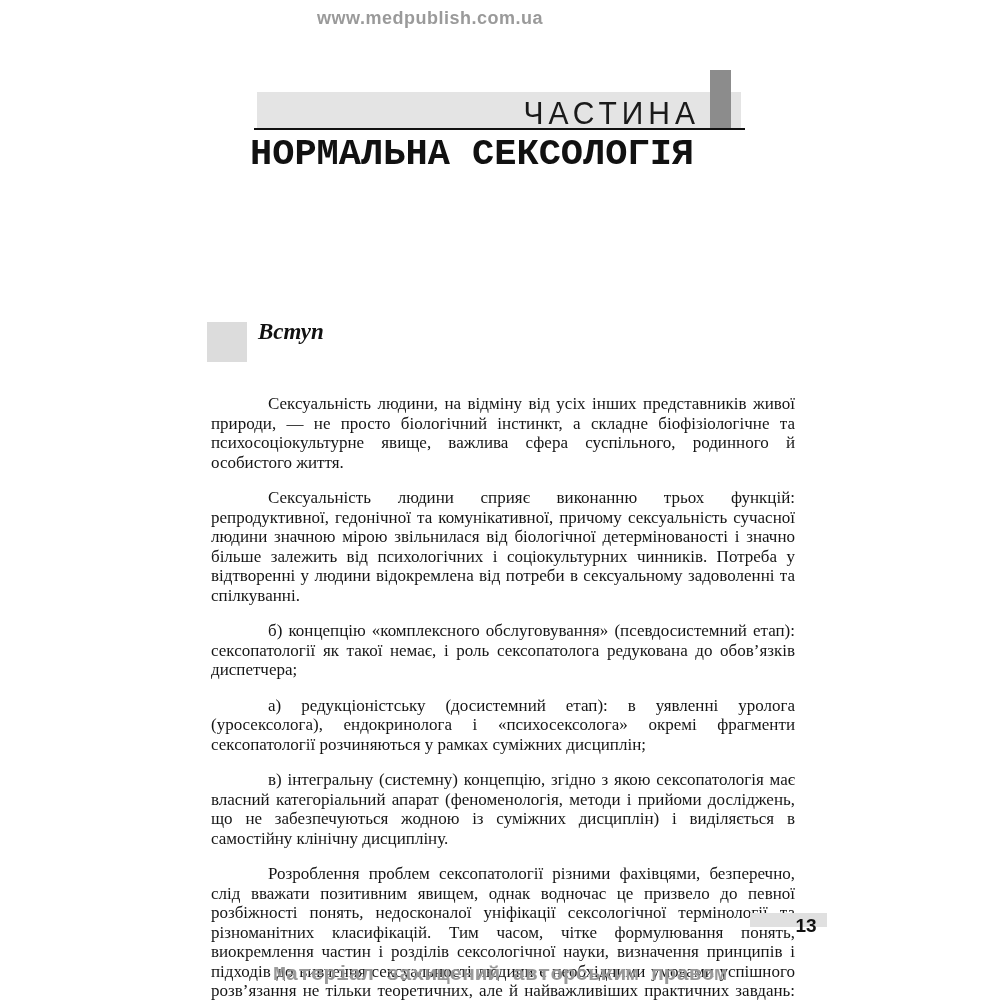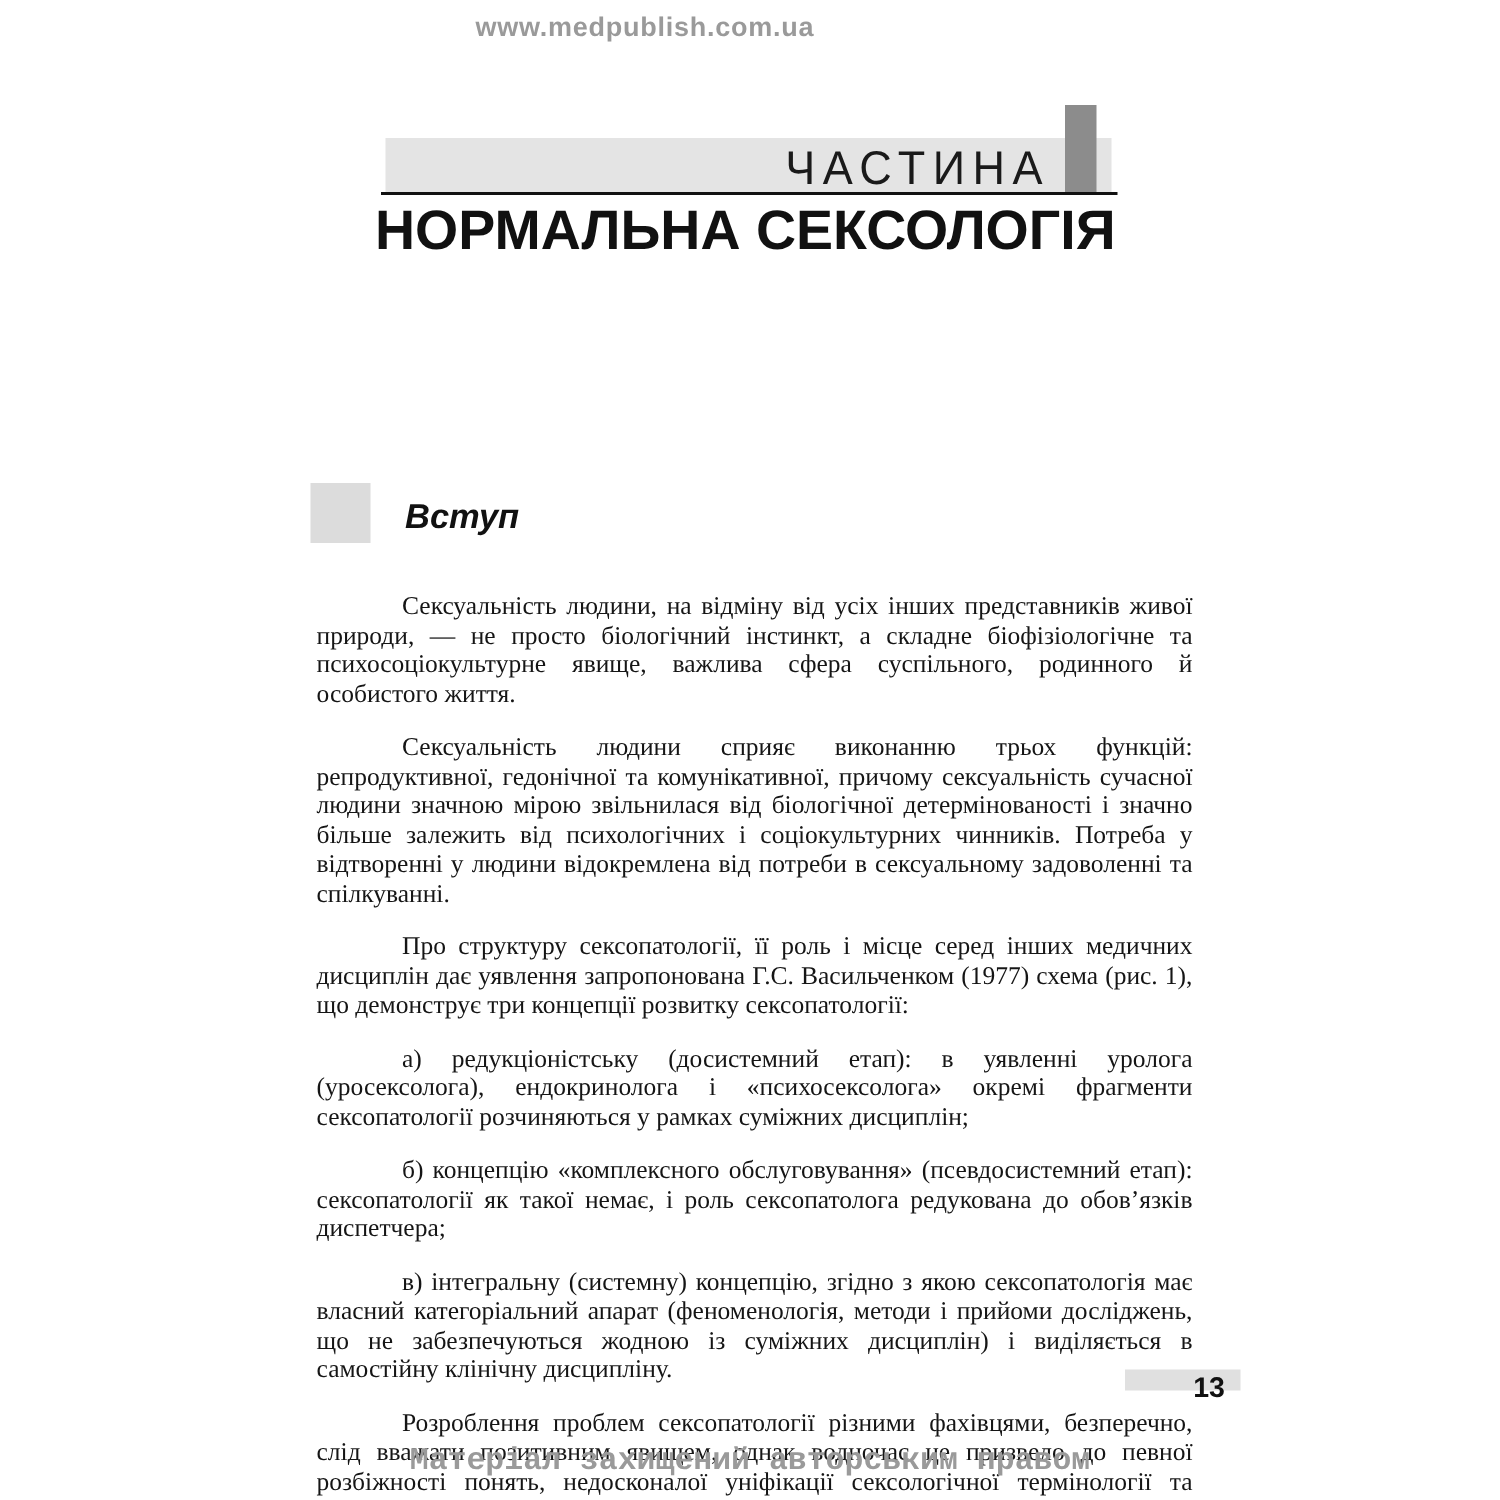--- a/index.html
+++ b/index.html
@@ -48,36 +48,35 @@
     color:var(--ink);
     transform:scaleY(1.05);transform-origin:bottom;
   }
   .header-rule{
     position:absolute;left:254px;top:128px;
     width:491px;height:2px;
     background:#111111;
   }
   .chapter-title{
     position:absolute;left:250px;top:133px;width:490px;margin:0;
-    text-align:right;
-    font-family:Liberation Sans, sans-serif;
+    font-family:Liberation Mono, monospace;
     font-size:37px;font-weight:bold;
     letter-spacing:0px;
     color:#111111;
     white-space:nowrap;
   }
   
   .intro-square{
     position:absolute;left:207px;top:322px;
     width:40px;height:40px;
     background:var(--square);
   }
   .intro-heading{
-    position:absolute;left:258px;top:319px;margin:12px;
-    font-family:Liberation Sans, sans-serif;
+    position:absolute;left:258px;top:319px;margin:0;
+    font-family:Liberation Serif, serif;
     font-size:23px;font-weight:bold;font-style:italic;
     color:#111111;
   }
   
   .body-text{
     position:absolute;left:195px;top:378px;width:616px;
     font-size:17px;line-height:19.5px;
     text-align:justify;
     color:#151515;
   }
@@ -121,23 +120,22 @@
   </header>
 
   <section>
     <div class="intro-square"></div>
     <h2 class="intro-heading">Вступ</h2>
   </section>
 
   <main class="body-text">
     <p>Сексуальність людини, на відміну від усіх інших представників живої природи, — не просто біологічний інстинкт, а складне біофізіологічне та психосоціокультурне явище, важлива сфера суспільного, родинного й особистого життя.</p>
     <p>Сексуальність людини сприяє виконанню трьох функцій: репродуктивної, гедонічної та комунікативної, причому сексуальність сучасної людини значною мірою звільнилася від біологічної детермінованості і значно більше залежить від психологічних і соціокультурних чинників. Потреба у відтворенні у людини відокремлена від потреби в сексуальному задоволенні та спілкуванні.</p>
-    <p>Про структуру сексопатології, її роль і місце серед інших медичних дисциплін дає уявлення запропонована Г.С. Васильченком (1977) схема (рис. 1), що демонструє три концепції розвитку сексопатології:</p>
+    <p>б) концепцію «комплексного обслуговування» (псевдосистемний етап): сексопатології як такої немає, і роль сексопатолога редукована до обов’язків диспетчера;</p>
     <p>а) редукціоністську (досистемний етап): в уявленні уролога (уросексолога), ендокринолога і «психосексолога» окремі фрагменти сексопатології розчиняються у рамках суміжних дисциплін;</p>
-    <p>б) концепцію «комплексного обслуговування» (псевдосистемний етап): сексопатології як такої немає, і роль сексопатолога редукована до обов’язків диспетчера;</p>
     <p>в) інтегральну (системну) концепцію, згідно з якою сексопатологія має власний категоріальний апарат (феноменологія, методи і прийоми досліджень, що не забезпечуються жодною із суміжних дисциплін) і виділяється в самостійну клінічну дисципліну.</p>
     <p>Розроблення проблем сексопатології різними фахівцями, безперечно, слід вважати позитивним явищем, однак водночас це призвело до певної розбіжності понять, недосконалої уніфікації сексологічної термінології та різноманітних класифікацій. Тим часом, чітке формулювання понять, виокремлення частин і розділів сексологічної науки, визначення принципів і підходів до вивчення сексуальності людини є необхідними умовами успішного розв’язання не тільки теоретичних, але й найважливіших практичних завдань: підвищення ефективності діагностичних, лікувальних, профілактичних і психогігієнічних заходів, спрямованих на збереження сексуального здоров’я.</p>
   </main>
 
   <div class="page-number">13</div>
 
   <div class="copyright">Матеріал захищений авторським правом</div>
 
 </div>
 

